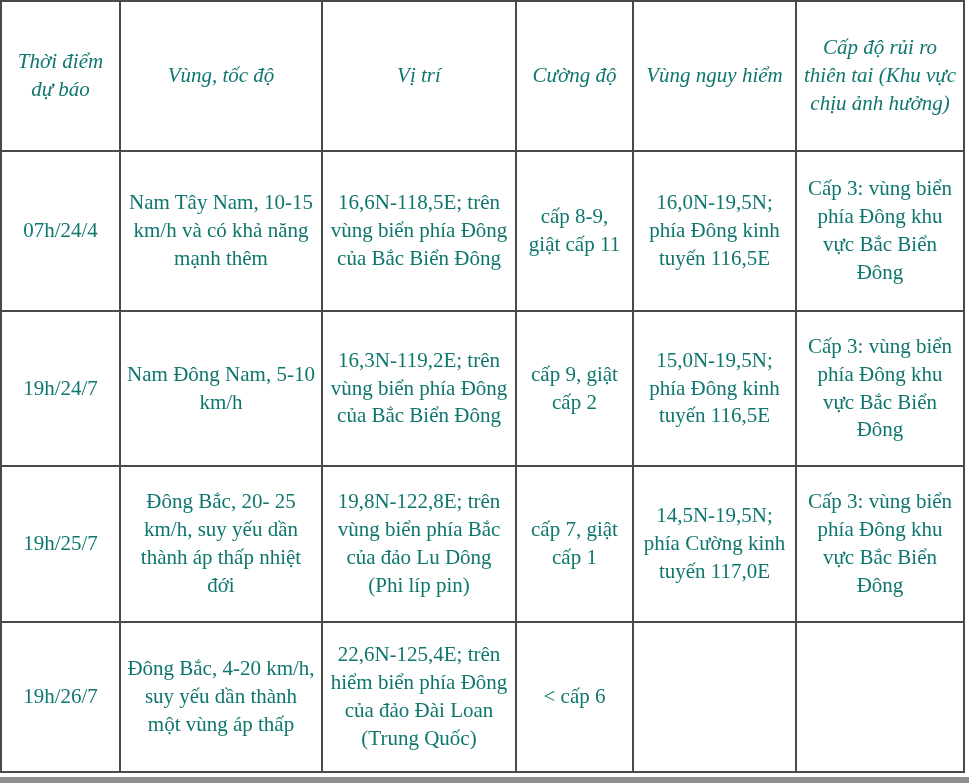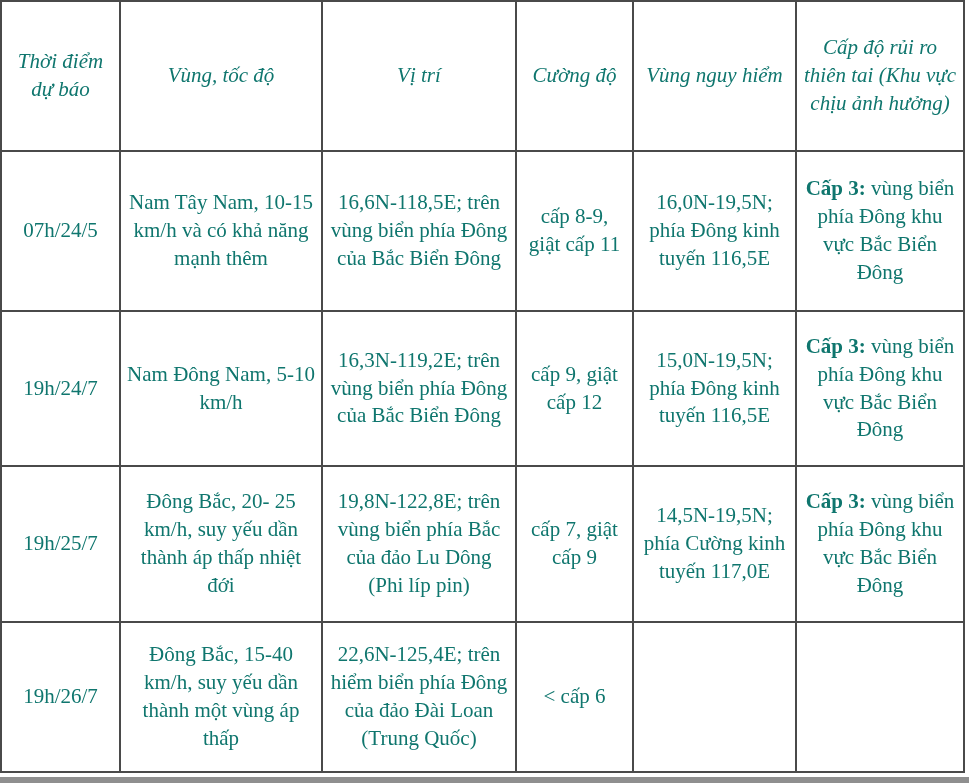--- a/index.html
+++ b/index.html
@@ -40,21 +40,21 @@
   .c1 { width: 202px; }
   .c2 { width: 194px; }
   .c3 { width: 117px; }
   .c4 { width: 163px; }
   .c5 { width: 168px; }
   tr.hrow { height: 150px; }
   tr.r0 { height: 160px; }
   tr.r1 { height: 155px; }
   tr.r2 { height: 156px; }
   tr.r3 { height: 150px; }
-  .risk-bold { font-weight: bold; }
+  .risk-bold { font-weight: normal; }
   .bottom-strip {
     position: absolute;
     left: 0;
     bottom: 0;
     width: 100%;
     height: 6px;
     background: #8f8f8f;
   }
 </style>
 </head>
@@ -75,46 +75,46 @@
         <th>Thời điểm dự báo</th>
         <th>Vùng, tốc độ</th>
         <th>Vị trí</th>
         <th>Cường độ</th>
         <th>Vùng nguy hiểm</th>
         <th>Cấp độ rủi ro thiên tai (Khu vực chịu ảnh hưởng)</th>
       </tr>
     </thead>
     <tbody>
       <tr class="r0">
-        <td>07h/24/5</td>
+        <td>07h/24/4</td>
         <td>Nam Tây Nam, 10-15 km/h và có khả năng mạnh thêm</td>
         <td>16,6N-118,5E; trên vùng biển phía Đông của Bắc Biển Đông</td>
         <td>cấp 8-9, giật cấp 11</td>
         <td>16,0N-19,5N; phía Đông kinh tuyến 116,5E</td>
         <td><span class="risk-bold">Cấp 3:</span><span> vùng biển phía Đông khu vực Bắc Biển Đông</span></td>
       </tr>
       <tr class="r1">
         <td>19h/24/7</td>
         <td>Nam Đông Nam, 5-10 km/h</td>
         <td>16,3N-119,2E; trên vùng biển phía Đông của Bắc Biển Đông</td>
-        <td>cấp 9, giật cấp 12</td>
+        <td>cấp 9, giật cấp 2</td>
         <td>15,0N-19,5N; phía Đông kinh tuyến 116,5E</td>
         <td><span class="risk-bold">Cấp 3:</span><span> vùng biển phía Đông khu vực Bắc Biển Đông</span></td>
       </tr>
       <tr class="r2">
         <td>19h/25/7</td>
         <td>Đông Bắc, 20- 25 km/h, suy yếu dần thành áp thấp nhiệt đới</td>
         <td>19,8N-122,8E; trên vùng biển phía Bắc của đảo Lu Dông (Phi líp pin)</td>
-        <td>cấp 7, giật cấp 9</td>
+        <td>cấp 7, giật cấp 1</td>
         <td>14,5N-19,5N; phía Cường kinh tuyến 117,0E</td>
         <td><span class="risk-bold">Cấp 3:</span><span> vùng biển phía Đông khu vực Bắc Biển Đông</span></td>
       </tr>
       <tr class="r3">
         <td>19h/26/7</td>
-        <td>Đông Bắc, 15-40 km/h, suy yếu dần thành một vùng áp thấp</td>
+        <td>Đông Bắc, 4-20 km/h, suy yếu dần thành một vùng áp thấp</td>
         <td>22,6N-125,4E; trên hiểm biển phía Đông của đảo Đài Loan (Trung Quốc)</td>
         <td>&lt; cấp 6</td>
         <td></td>
         <td><span class="risk-bold"></span><span></span></td>
       </tr>
     </tbody>
   </table>
   <div class="bottom-strip"></div>
 </div>
 

